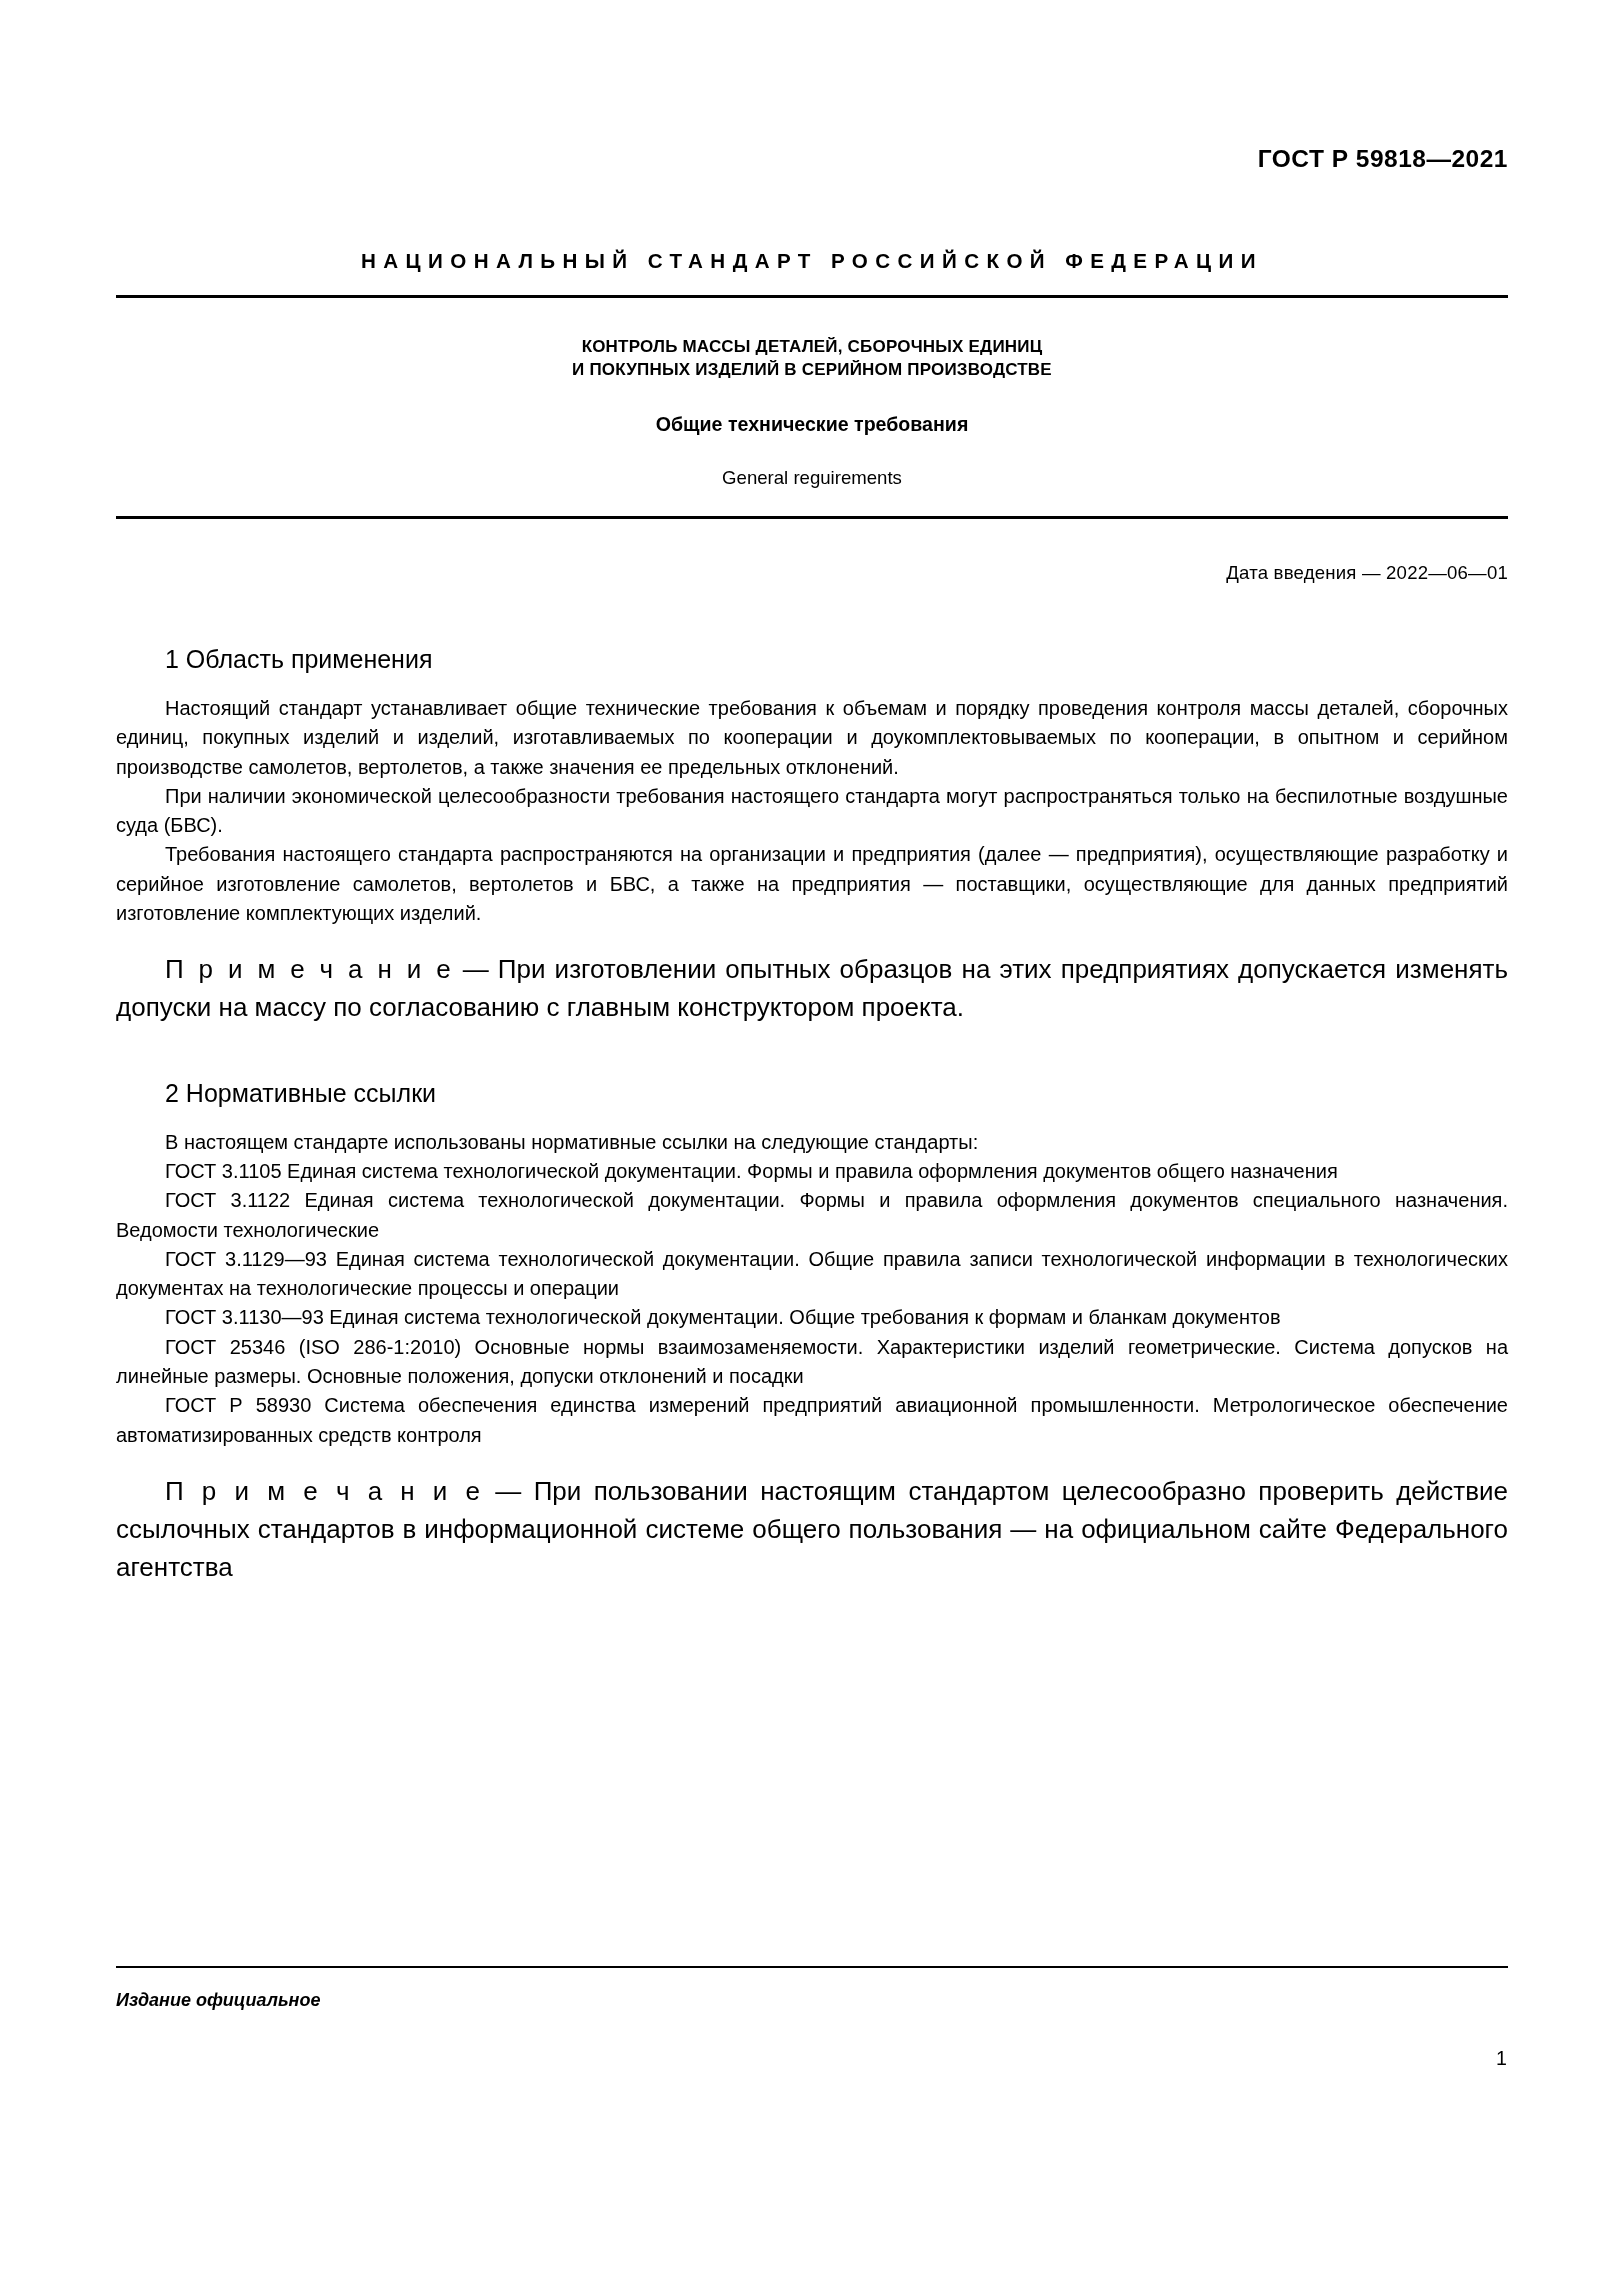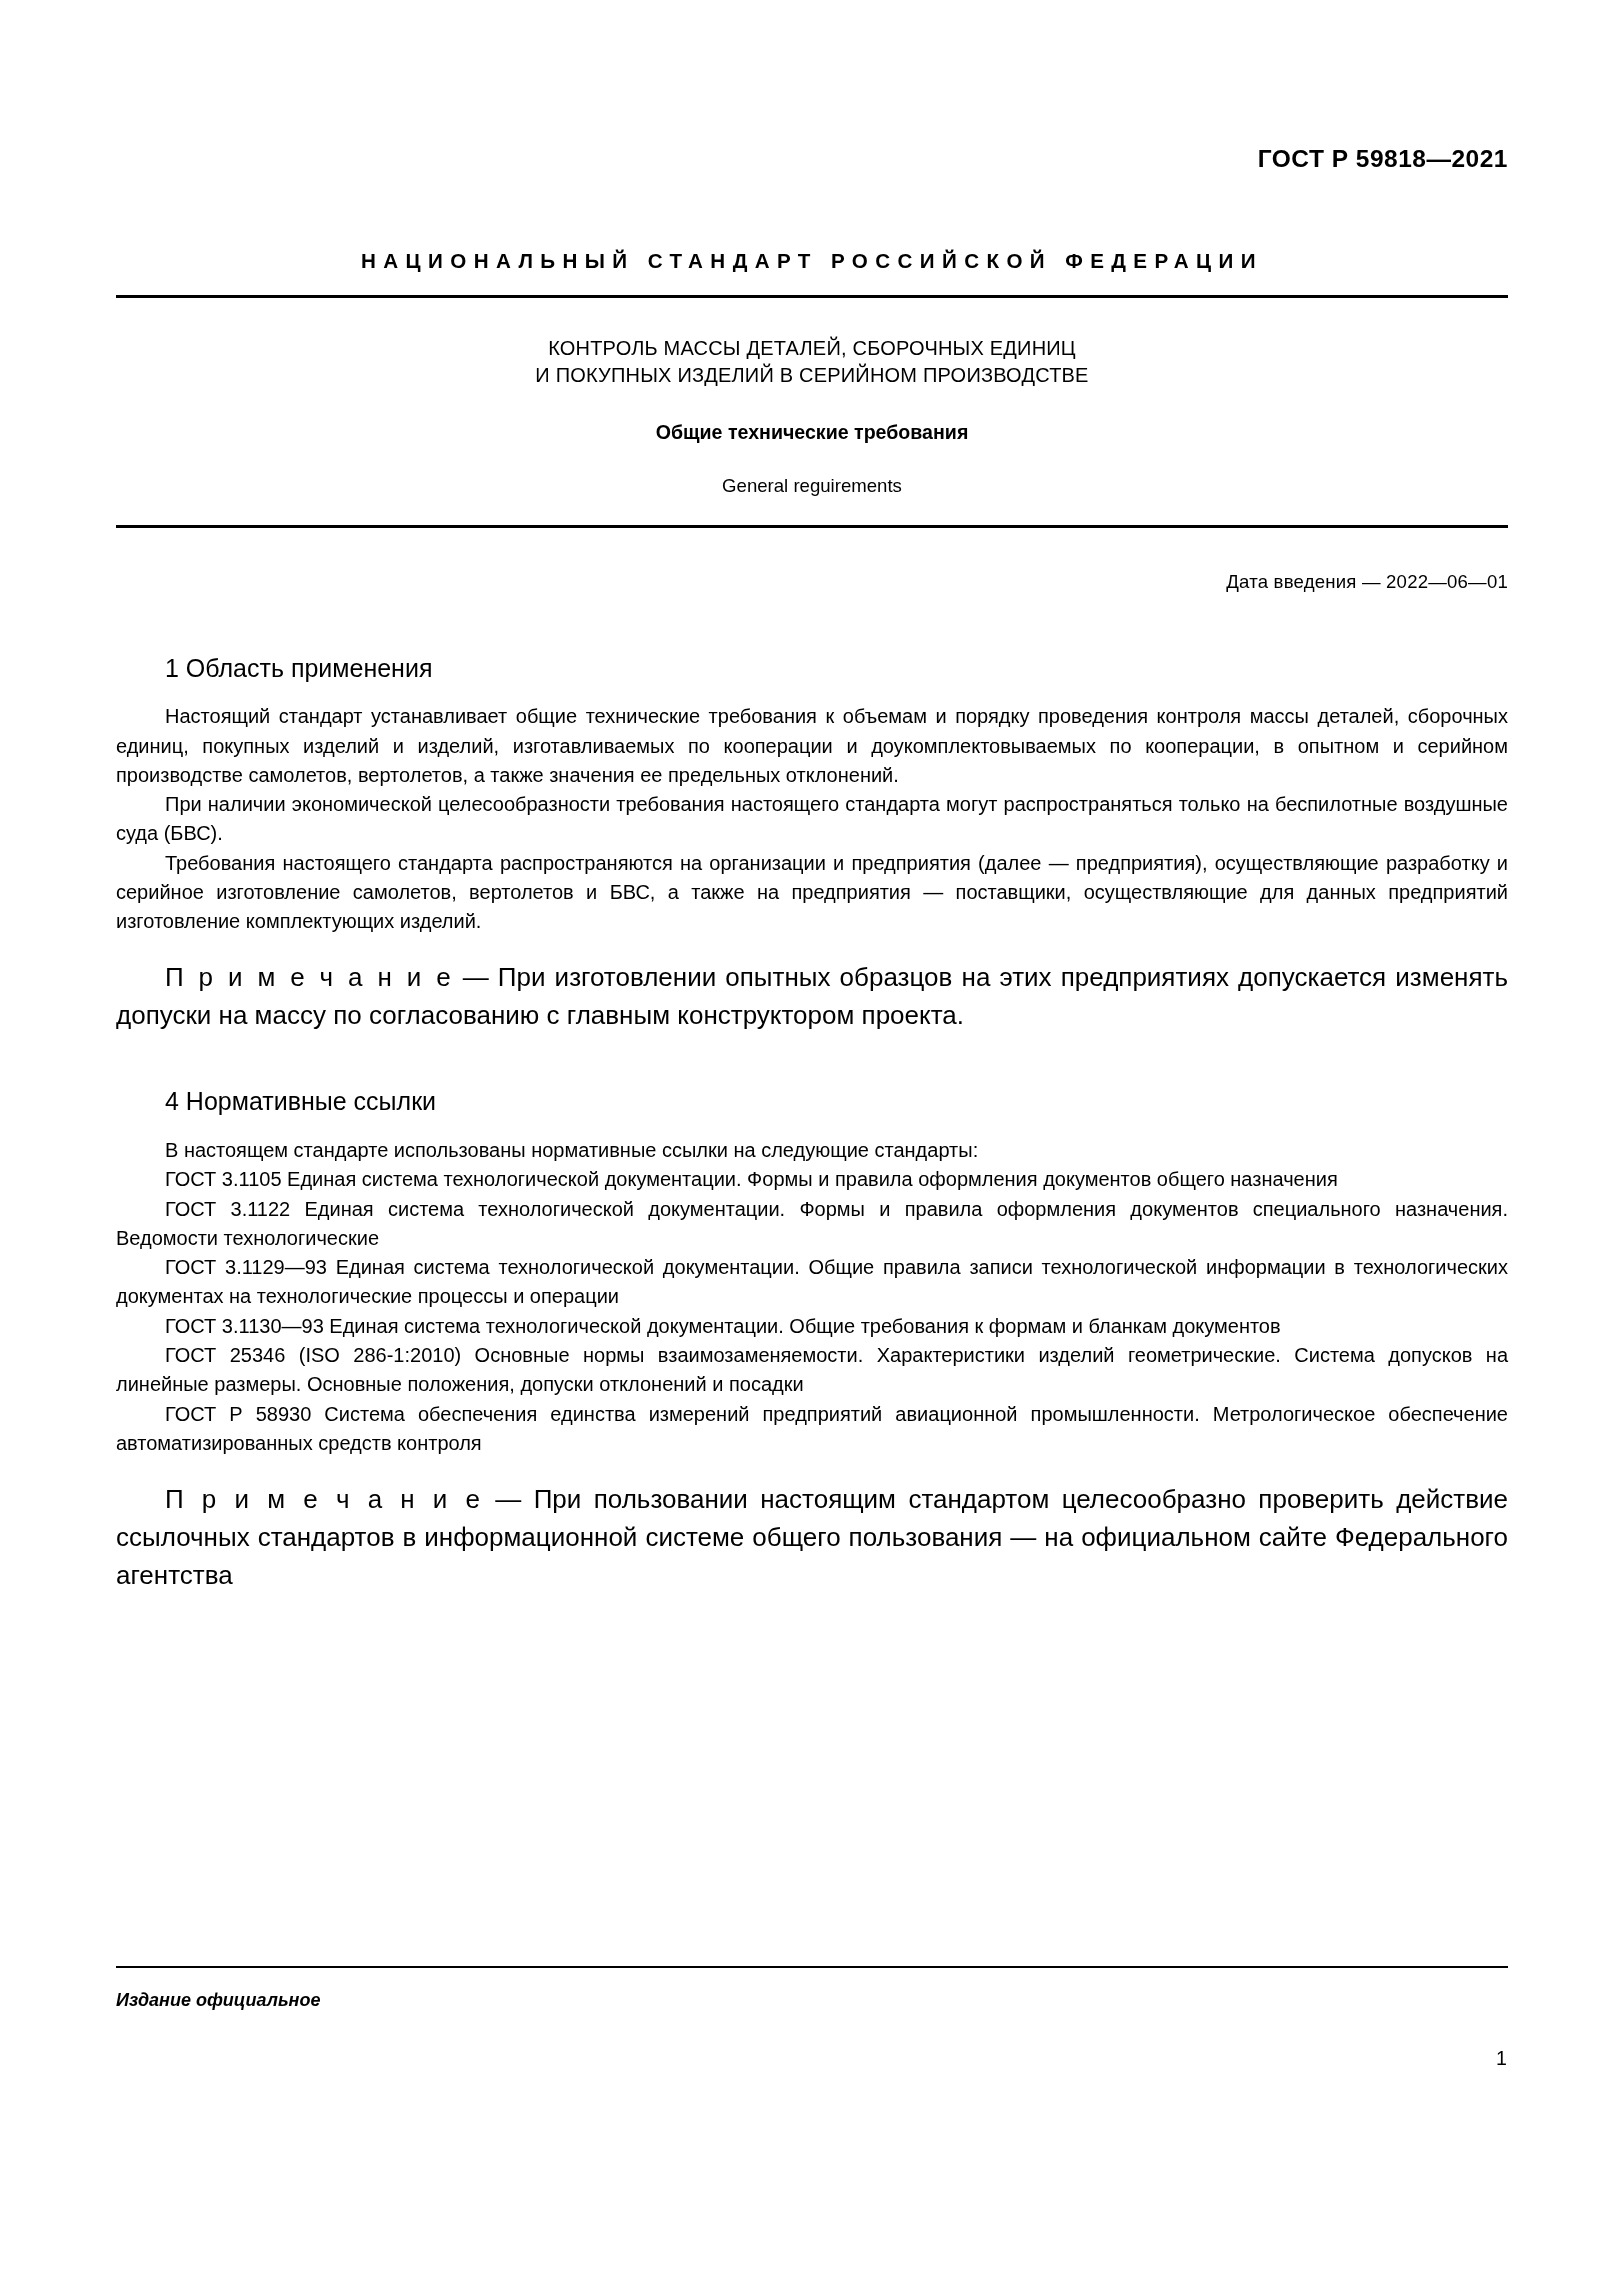--- a/index.html
+++ b/index.html
@@ -55,22 +55,22 @@
   .title-block {
     text-align: center;
     padding-top: 37px;
   }
   .title-sub {
     font-size: 19.6px;
     font-weight: bold;
     margin-bottom: 31px;
   }
   .title-main {
-    font-size: 20px;
-    font-weight: normal;
+    font-size: 17px;
+    font-weight: bold;
     line-height: 1.38;
     letter-spacing: 0.2px;
   }
   .title-req {
     font-size: 19.6px;
     font-weight: bold;
     margin-top: 31px;
   }
   .title-en {
     font-size: 18.6px;
@@ -170,21 +170,21 @@
     <div class="rule-thick-2"></div>
 
     <div class="intro-date">Дата введения — 2022—06—01</div>
 
     <div class="section-head">1 Область применения</div>
     <p class="body indent">Настоящий стандарт устанавливает общие технические требования к объемам и порядку проведения контроля массы деталей, сборочных единиц, покупных изделий и изделий, изготавливаемых по кооперации и доукомплектовываемых по кооперации, в опытном и серийном производстве самолетов, вертолетов, а также значения ее предельных отклонений.</p>
     <p class="body indent">При наличии экономической целесообразности требования настоящего стандарта могут распространяться только на беспилотные воздушные суда (БВС).</p>
     <p class="body indent">Требования настоящего стандарта распространяются на организации и предприятия (далее — предприятия), осуществляющие разработку и серийное изготовление самолетов, вертолетов и БВС, а также на предприятия — поставщики, осуществляющие для данных предприятий изготовление комплектующих изделий.</p>
     <p class="note"><span class="sp">П р и м е ч а н и е</span> <span>—  При изготовлении опытных образцов на этих предприятиях допускается изменять допуски на массу по согласованию с главным конструктором проекта.</span></p>
 
-    <div class="section-head tight">4 Нормативные ссылки</div>
+    <div class="section-head tight">2 Нормативные ссылки</div>
     <p class="body indent">В настоящем стандарте использованы нормативные ссылки на следующие стандарты:</p>
     <p class="body indent">ГОСТ 3.1105 Единая система технологической документации. Формы и правила оформления документов общего назначения</p>
     <p class="body indent">ГОСТ 3.1122 Единая система технологической документации. Формы и правила оформления документов специального назначения. Ведомости технологические</p>
     <p class="body indent">ГОСТ 3.1129—93 Единая система технологической документации. Общие правила записи технологической информации в технологических документах на технологические процессы и операции</p>
     <p class="body indent">ГОСТ 3.1130—93 Единая система технологической документации. Общие требования к формам и бланкам документов</p>
     <p class="body indent">ГОСТ 25346 (ISO 286-1:2010) Основные нормы взаимозаменяемости. Характеристики изделий геометрические. Система допусков на линейные размеры. Основные положения, допуски отклонений и посадки</p>
     <p class="body indent">ГОСТ Р 58930 Система обеспечения единства измерений предприятий авиационной промышленности. Метрологическое обеспечение автоматизированных средств контроля</p>
     <p class="note"><span class="sp">П р и м е ч а н и е</span> <span>—  При пользовании настоящим стандартом целесообразно проверить действие ссылочных стандартов в информационной системе общего пользования — на официальном сайте Федерального агентства</span></p>
 
   </div>

